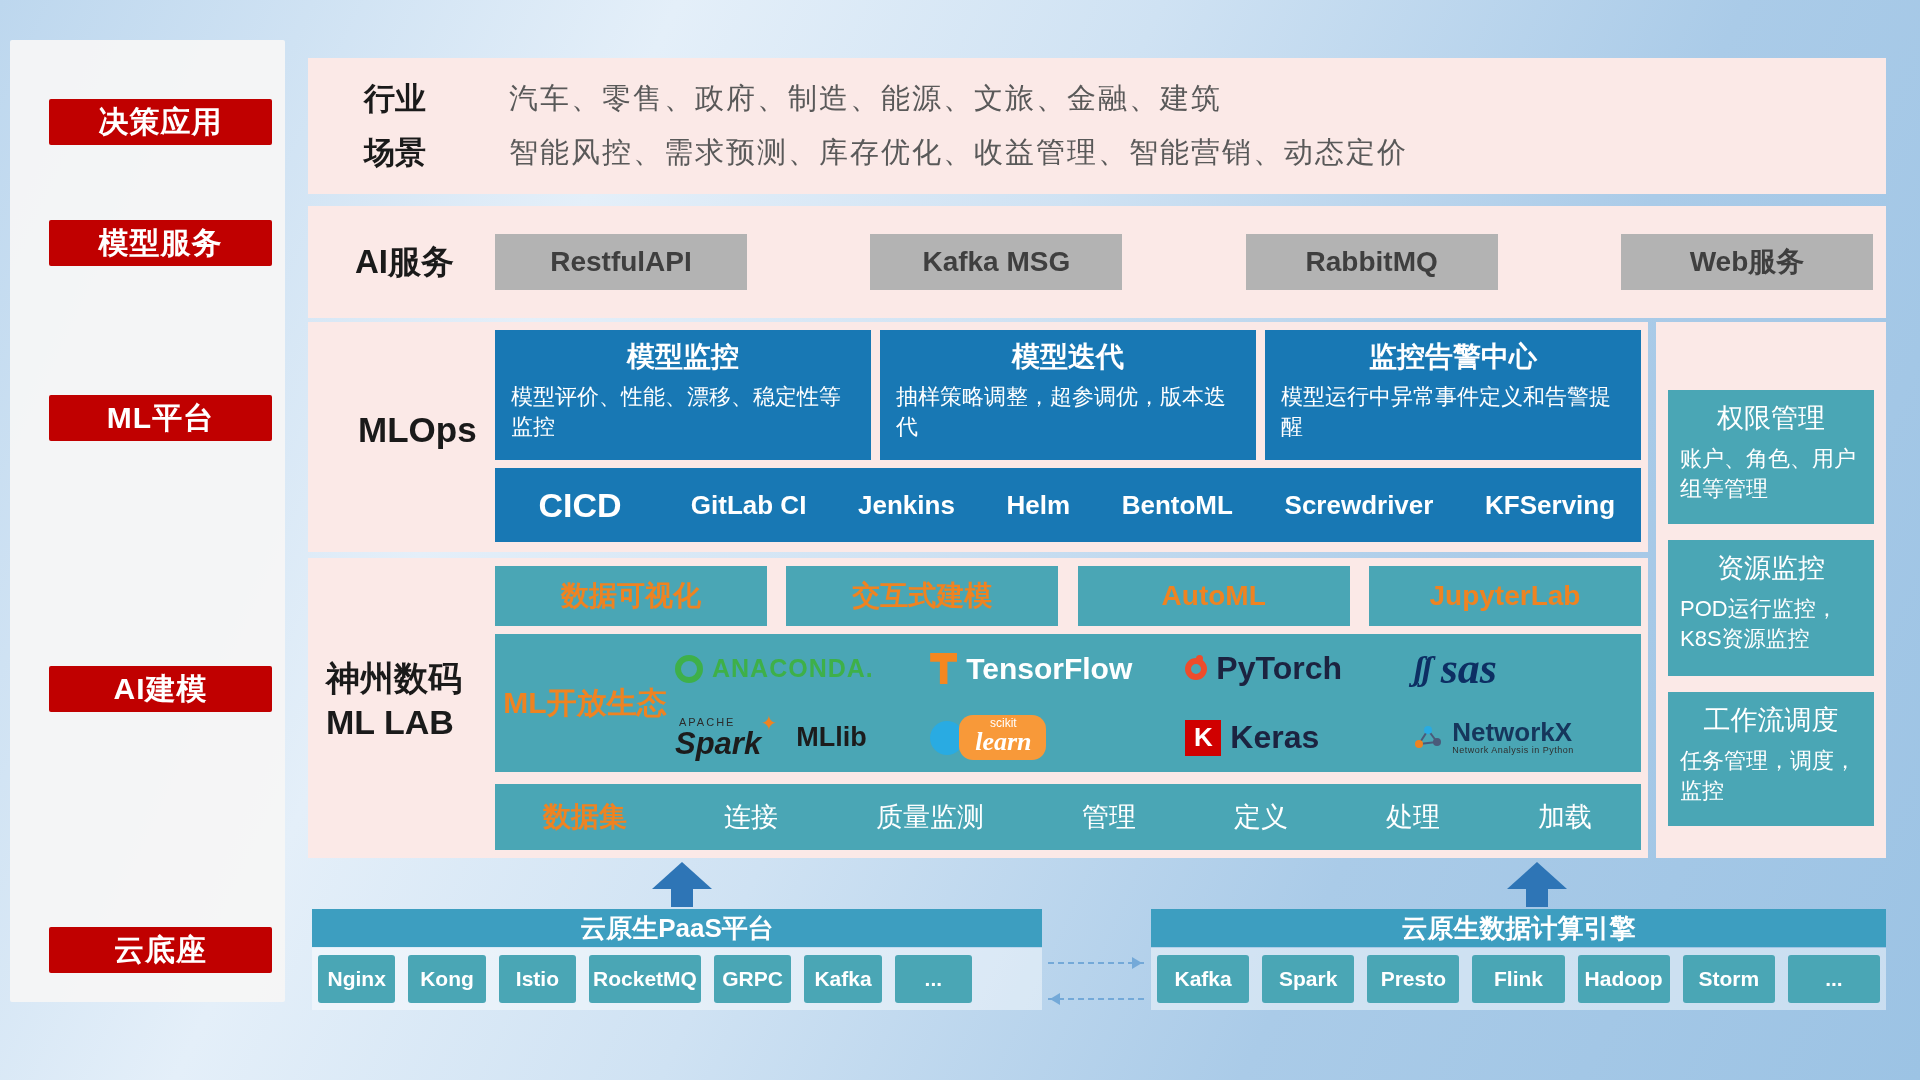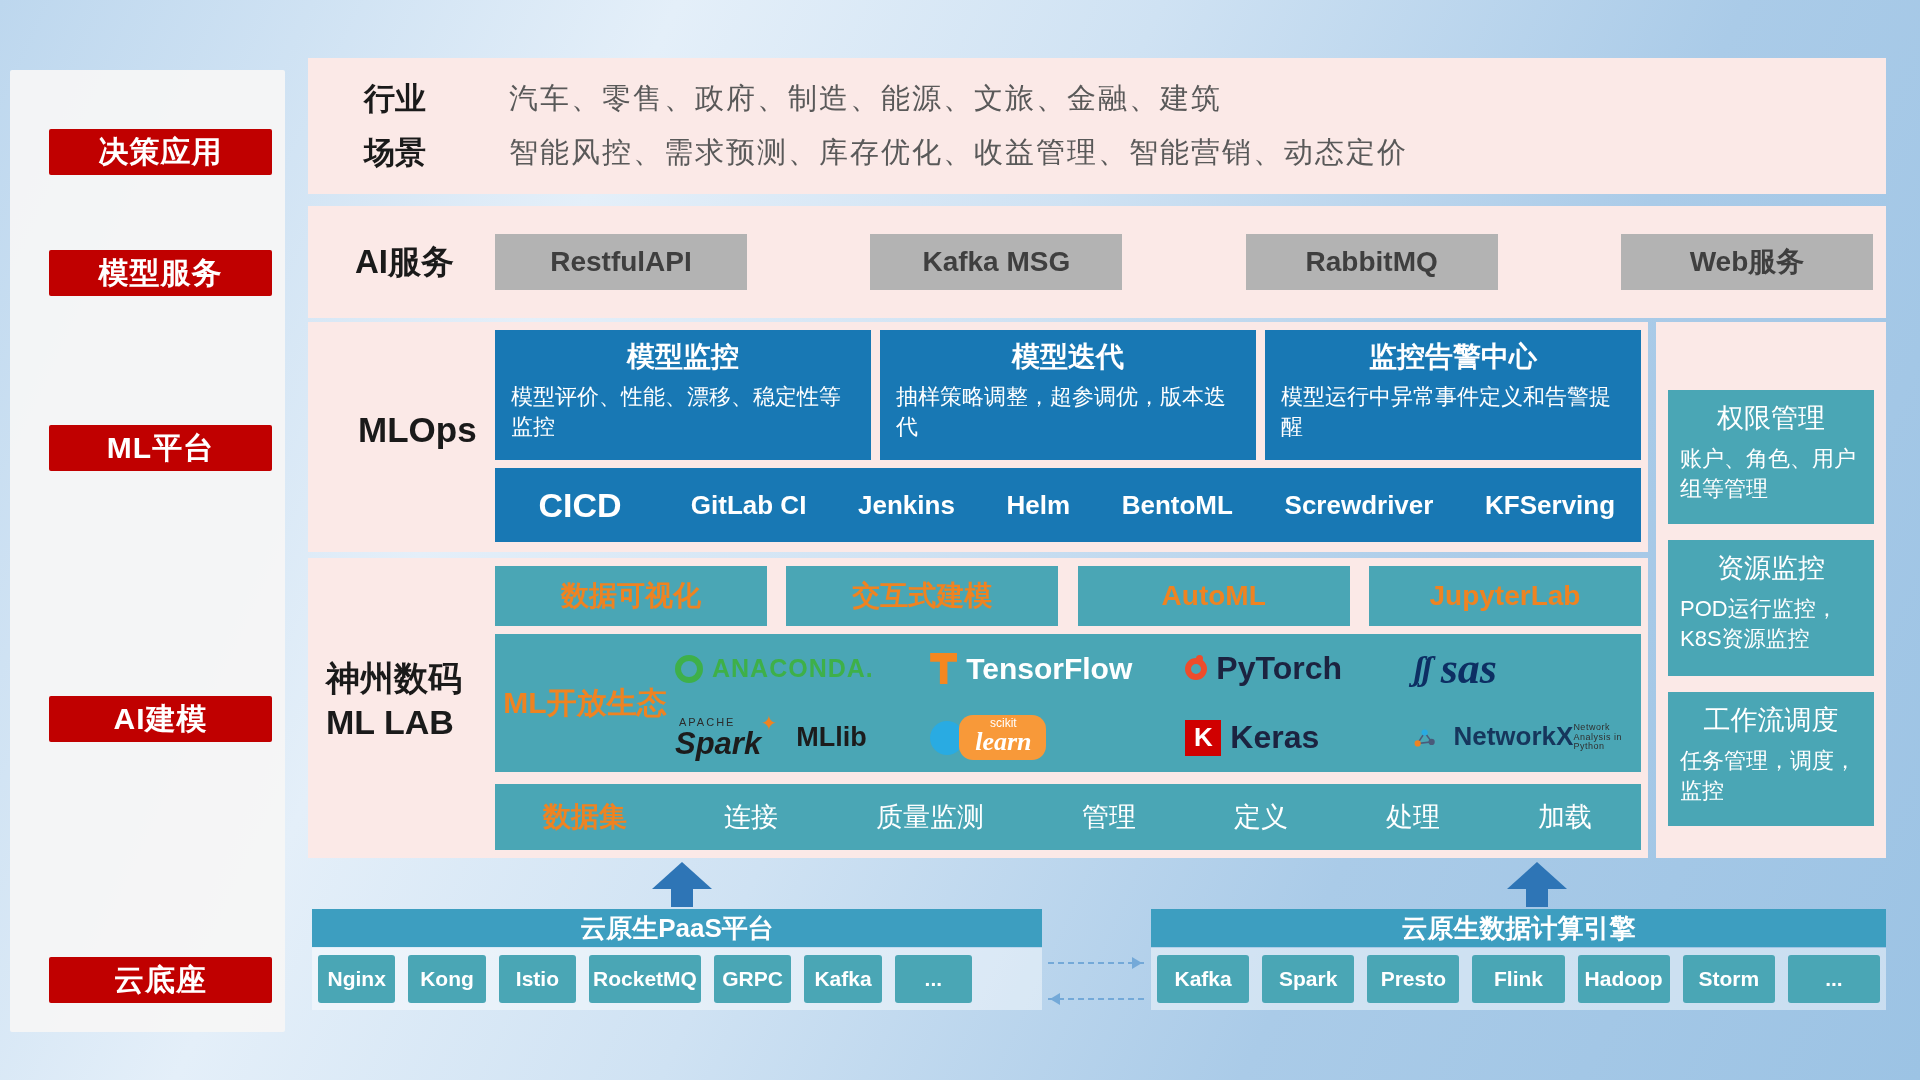--- a/index.html
+++ b/index.html
@@ -9,21 +9,21 @@
     overflow:hidden;
   }
   .stage {
     position:relative; width:1920px; height:1080px;
     background:linear-gradient(115deg,#bdd7ee 0%,#e4eff9 28%,#cfe2f3 48%,#aacbe8 72%,#9cc3e4 100%);
     overflow:hidden;
   }
 
   
   .sidebar {
-    position:absolute; left:10px; top:70px; width:275px; height:962px;
+    position:absolute; left:10px; top:40px; width:275px; height:962px;
     background:rgba(245,245,245,0.95); border-radius:2px;
   }
   .red-btn {
     position:absolute; left:39px; width:223px; height:46px;
     background:#c00000; color:#ffffff; font-weight:bold; font-size:30px;
     display:flex; align-items:center; justify-content:center;
     border-radius:2px; letter-spacing:1px;
   }
 
   
@@ -104,21 +104,21 @@
   .skl-blob { background:#f89939; border-radius:14px; padding:2px 14px 5px 16px; z-index:1;
               display:flex; flex-direction:column; align-items:center; line-height:1; }
   .skl-top { color:#ffffff; font-size:12px; }
   .skl-main { color:#ffffff; font-family:"Liberation Serif", serif; font-style:italic;
               font-weight:bold; font-size:26px; }
 
   .keras-box { width:36px; height:36px; background:#d00000; color:#ffffff; font-weight:bold;
                font-size:26px; display:flex; align-items:center; justify-content:center; flex:none; }
   .keras-txt { color:#1c2340; font-weight:bold; font-size:32px; }
 
-  .nx-wrap { display:flex; line-height:1.05;margin-left:8px; }
+  .nx-wrap { display:flex; flex-direction:column; line-height:1.05; }
   .nx-txt { color:#16365c; font-weight:bold; font-size:26px; }
   .nx-sub { color:#2f2f2f; font-size:9px; letter-spacing:0.5px; }
 
   .dataset-row { position:absolute; left:187px; top:226px; width:1146px; height:66px;
                  background:#4aa6b5; display:flex; align-items:center; color:#ffffff; }
   .dataset-label { width:180px; text-align:center; color:#ef8321; font-weight:bold; font-size:28px; }
   .dataset-items { flex:1; display:flex; justify-content:space-around; align-items:center; }
   .dataset-items span { font-size:27px; }
 
   

